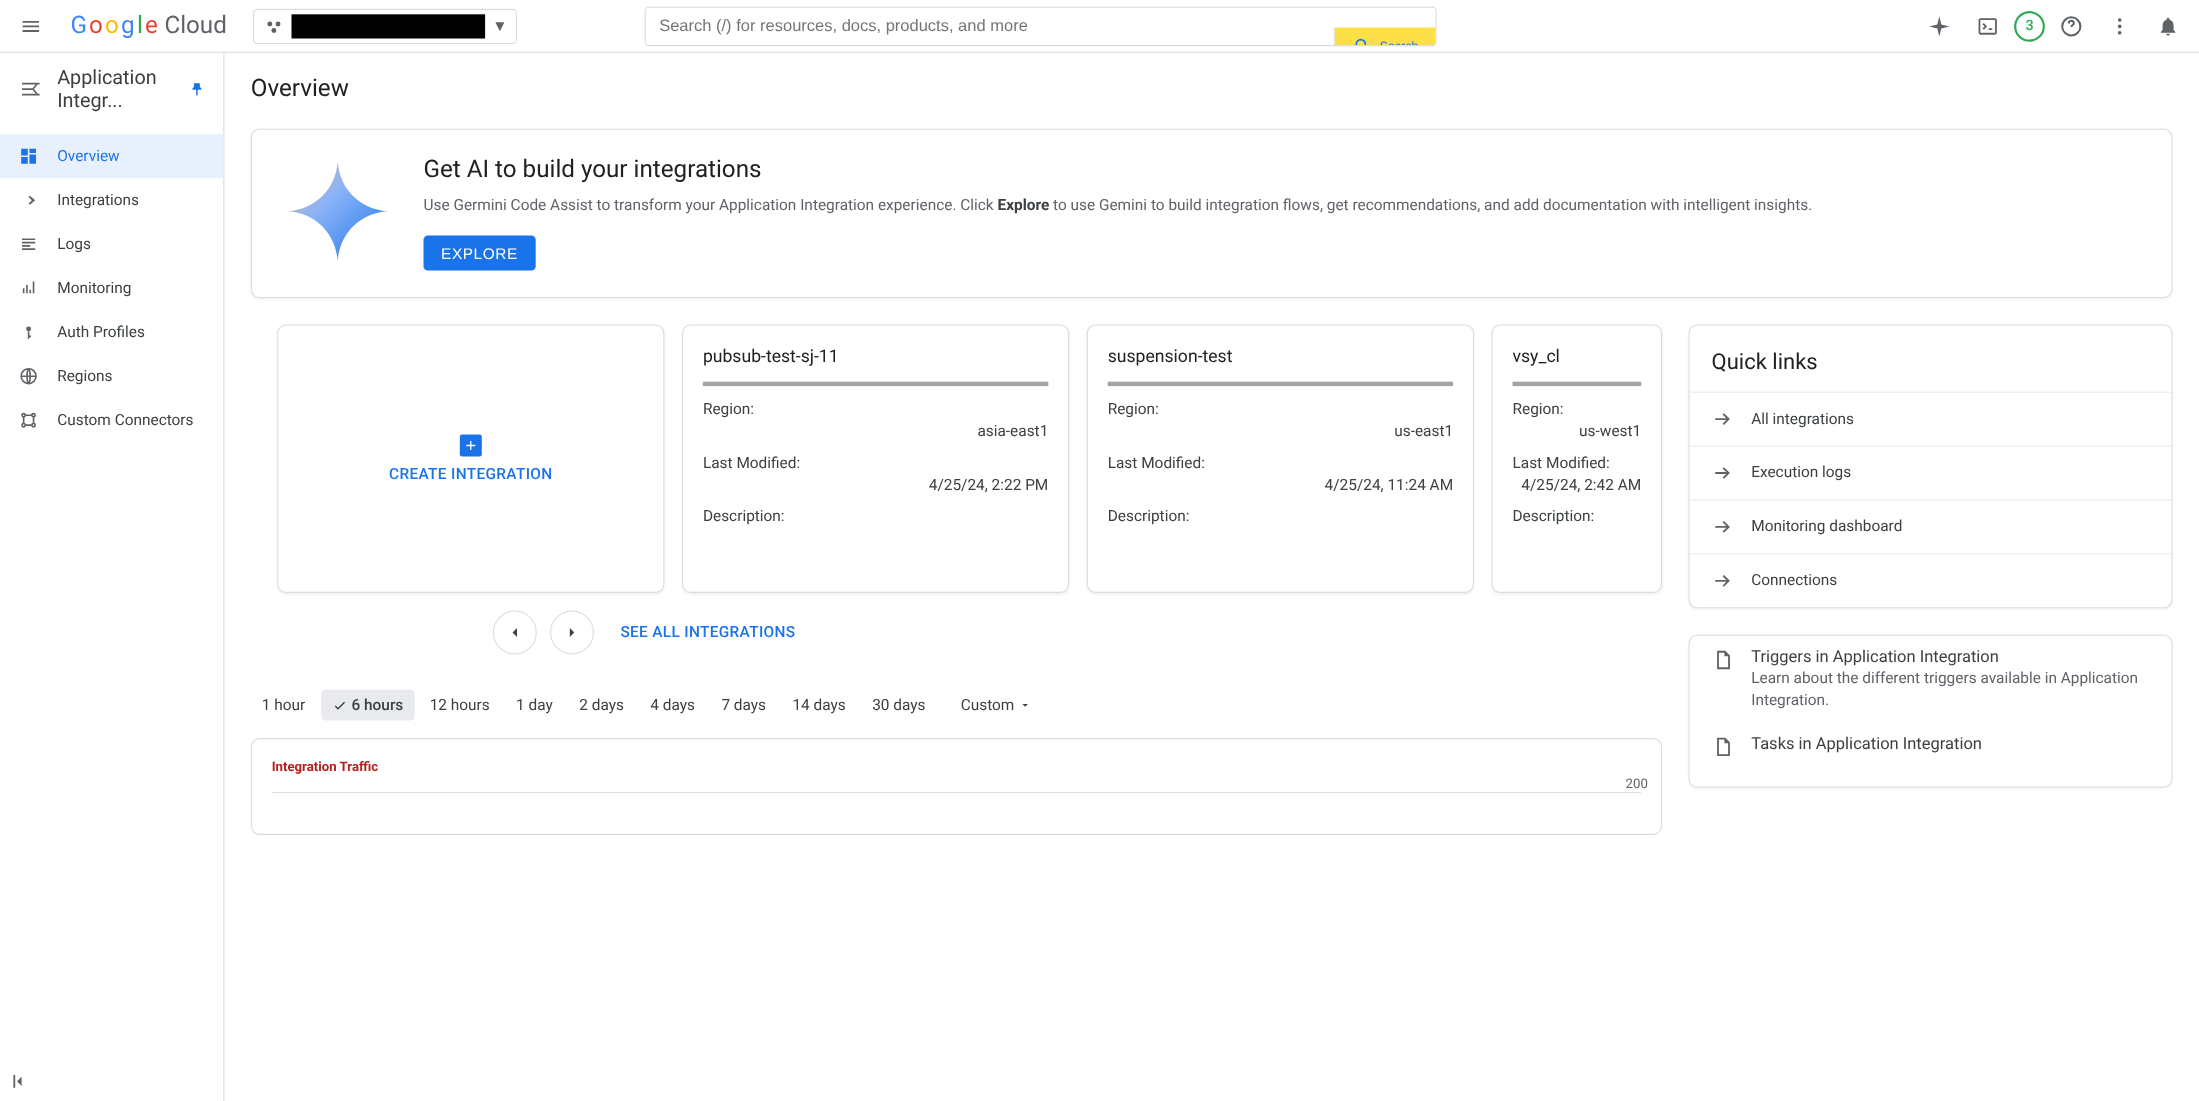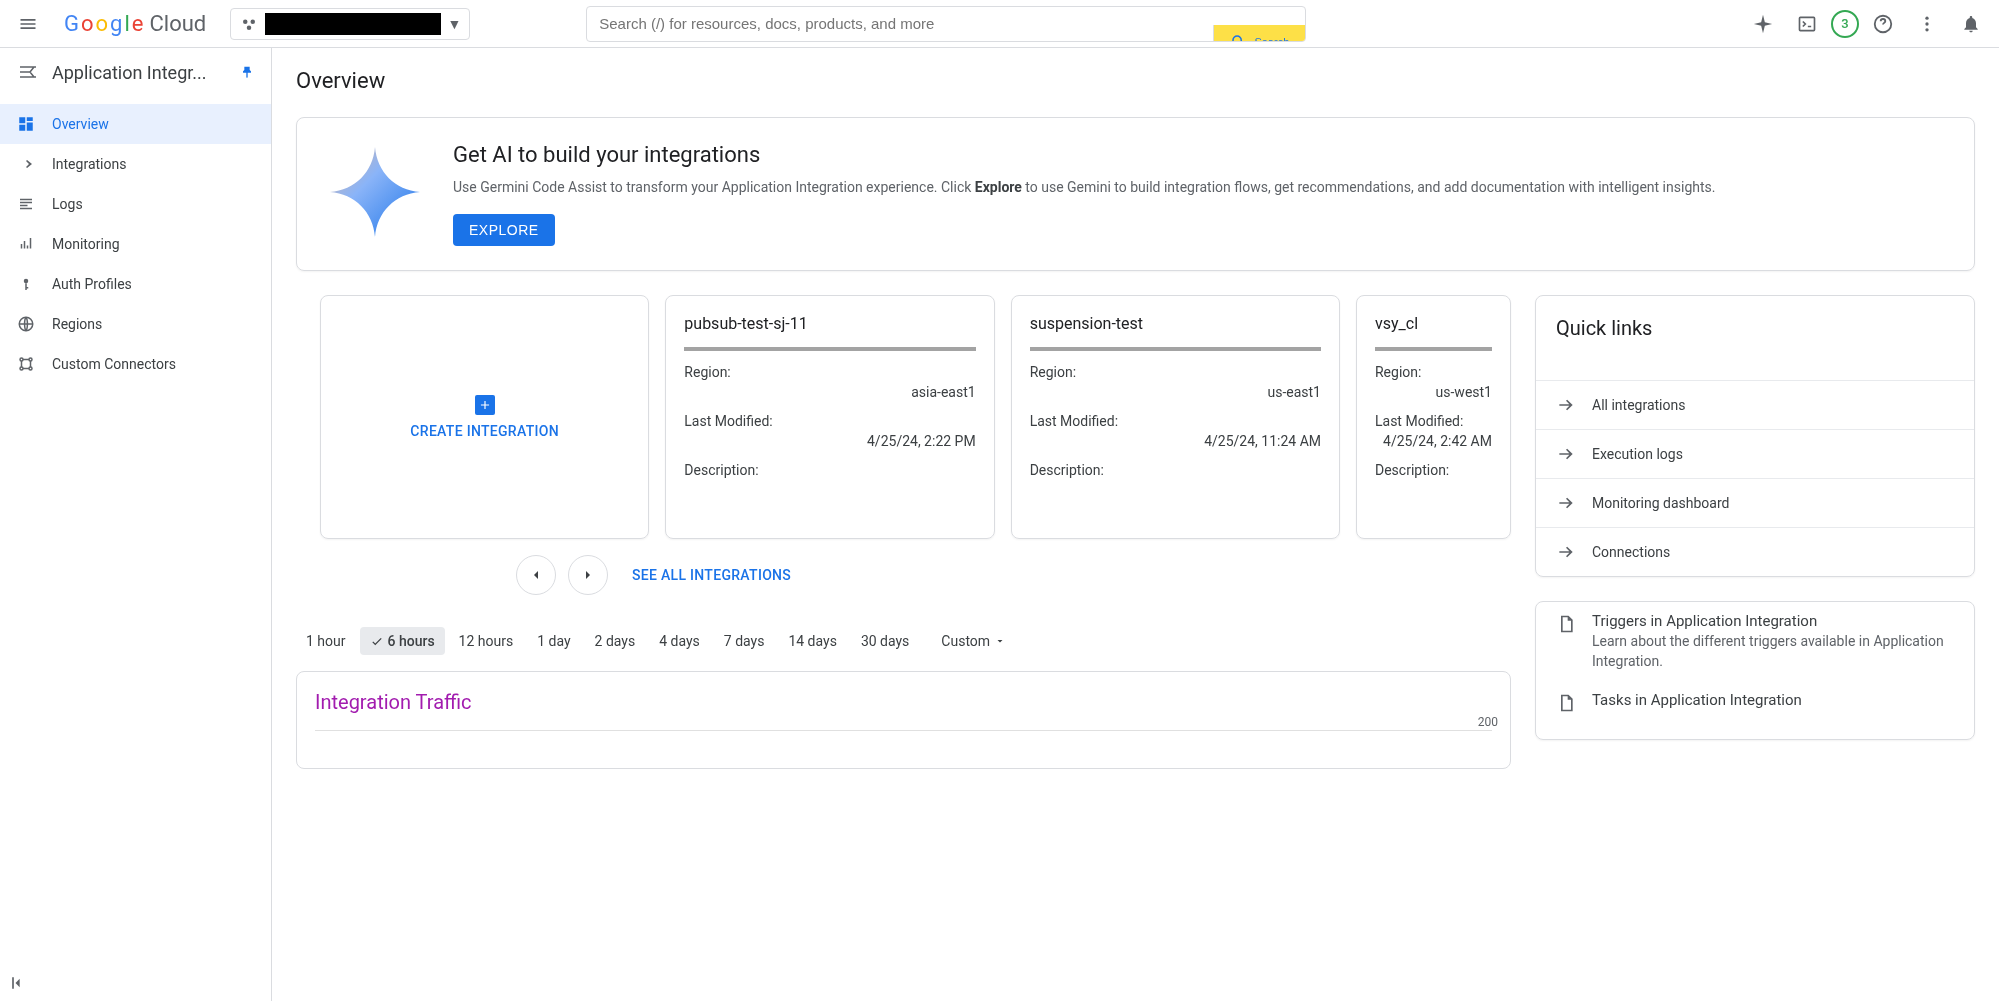--- a/index.html
+++ b/index.html
@@ -17,21 +17,21 @@
 .project-picker .caret { color: #5f6368; }
 .searchbar-wrap { flex: 1; display: flex; justify-content: flex-start; margin-left: 80px; padding-left: 20px; }
 .searchbar { display: flex; align-items: center; border: 1px solid #dadce0; border-radius: 4px; height: 36px; width: 720px; overflow: hidden; }
 .searchbar input { flex: 1; border: none; outline: none; padding: 0 12px; font-size: 15px; color: #5f6368; background: transparent; }
 .search-btn { display: flex; align-items: center; gap: 6px; border: none; border-left: 1px solid #dadce0; background: #fde047; color: #1a73e8; font-weight: 500; padding: 0 16px; height: 100%; cursor: pointer; font-size: 11px; margin-top: 36px; }
 .topbar-right { display: flex; align-items: center; gap: 4px; margin-left: auto; }
 .trial-badge { width: 28px; height: 28px; border: 2px solid #34a853; color: #34a853; border-radius: 50%; display: flex; align-items: center; justify-content: center; font-size: 13px; font-weight: 500; }
 
 
 .layout { display: flex; height: calc(1001px - 48px); }
-.sidebar { width: 272px; border-right: 1px solid #dadce0; display: flex; flex-direction: column; position: relative; }
+.sidebar { width: 204px; border-right: 1px solid #dadce0; display: flex; flex-direction: column; position: relative; }
 .sidebar-header { display: flex; align-items: center; gap: 12px; padding: 12px 16px; font-size: 18px; color: #3c4043; }
 .sidebar-header .pin { color: #1a73e8; margin-left: auto; }
 .nav-list { list-style: none; padding: 8px 0; }
 .nav-item { display: flex; align-items: center; gap: 16px; padding: 10px 16px; cursor: pointer; color: #3c4043; font-size: 14px; }
 .nav-item.active { background: #e8f0fe; color: #1a73e8; }
 .nav-item .nav-icon { width: 20px; height: 20px; display: flex; align-items: center; justify-content: center; color: #5f6368; }
 .nav-item.active .nav-icon { color: #1a73e8; }
 .sidebar-collapse { position: absolute; bottom: 0; left: 0; padding: 8px; color: #5f6368; }
 
 
@@ -62,28 +62,28 @@
 .paging-row { display: flex; align-items: center; gap: 12px; margin-bottom: 32px; padding-left: 220px; }
 .circle-btn { width: 40px; height: 40px; border: 1px solid #dadce0; border-radius: 50%; background: #fff; display: flex; align-items: center; justify-content: center; cursor: pointer; color: #3c4043; }
 .see-all { color: #1a73e8; font-weight: 500; letter-spacing: 0.3px; margin-left: 12px; cursor: pointer; }
 
 .timerange-row { display: flex; align-items: center; gap: 4px; margin-bottom: 16px; font-size: 14px; }
 .tr-item { padding: 6px 10px; cursor: pointer; color: #3c4043; border-radius: 4px; display: flex; align-items: center; gap: 4px; }
 .tr-item.active { background: #e8eaed; font-weight: 500; }
 .tr-custom { display: flex; align-items: center; gap: 4px; margin-left: 8px; text-align: center; }
 
 .traffic-card { border: 1px solid #dadce0; border-radius: 8px; padding: 18px; }
-.traffic-card h3 { font-size: 20px; font-weight: 400; color: #a21caf; margin-bottom: 16px; }
+.traffic-card h3 { font-size: 12px; font-weight: 700; color: #b91c1c; margin-bottom: 16px; }
 .traffic-chart { position: relative; height: 20px; border-top: 1px solid #e0e0e0; }
 .traffic-ylabel { position: absolute; right: -6px; top: -16px; font-size: 12px; color: #5f6368; }
 
 
 .panel { border: 1px solid #dadce0; border-radius: 8px; overflow: hidden; box-shadow: 0 1px 2px rgba(0,0,0,0.05); }
 .panel-title { font-size: 20px; font-weight: 400; color: #202124; padding: 20px 20px 16px; }
-.ql-list { list-style: none; margin-top: 24px; }
+.ql-list { list-style: none; }
 .ql-item { display: flex; align-items: center; gap: 16px; padding: 14px 20px; border-top: 1px solid #e8eaed; cursor: pointer; color: #3c4043; }
 .ql-item .arrow { color: #5f6368; width: 20px; }
 
 .tips-list { list-style: none; padding: 0 20px 16px; }
 .tip-item { display: flex; gap: 16px; padding: 10px 0; }
 .tip-icon { color: #5f6368; width: 20px; flex-shrink: 0; margin-top: 2px; }
 .tip-body .tip-title { color: #3c4043; font-size: 15px; margin-bottom: 2px; }
 .tip-body .tip-desc { color: #5f6368; font-size: 14px; line-height: 1.4; }
 
 svg { display: block; }

